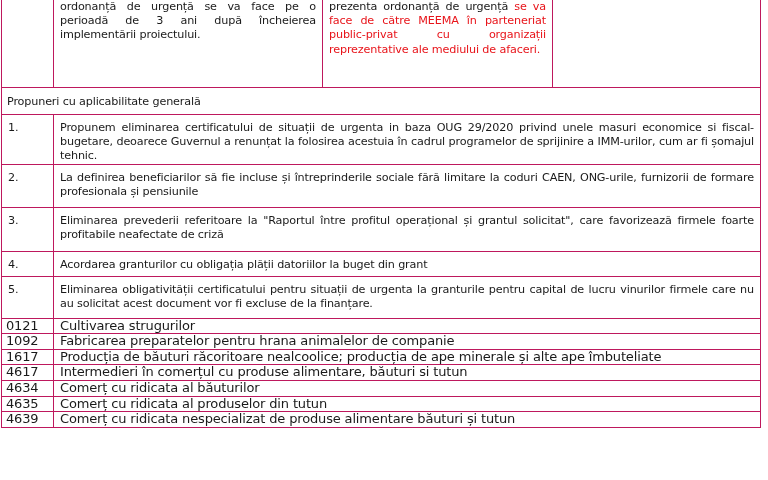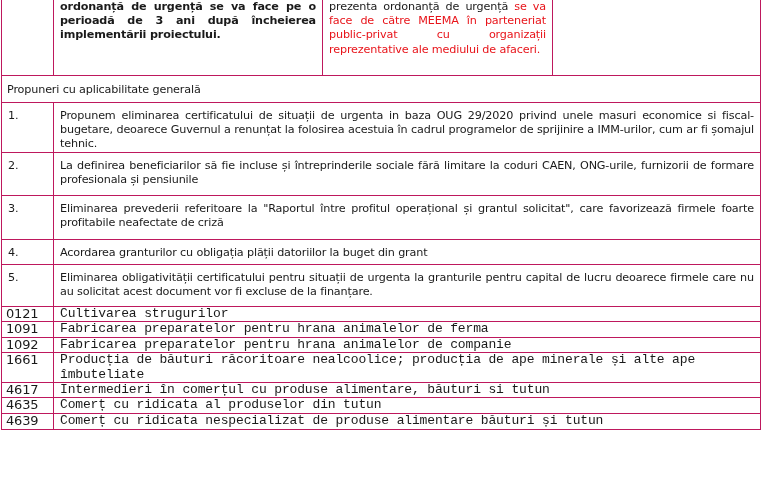--- a/index.html
+++ b/index.html
@@ -30,22 +30,22 @@
   td {
     border: 1px solid #be185d;
     vertical-align: top;
     padding: 0;
     line-height: 14.2px;
     letter-spacing: -0.15px;
   }
   
   .top-row td { height: 71px; }
   .top-row .c1 { width: 51px; border-top: none; }
-  .top-row .c2 { width: 269px; padding: 0 6px 0 6px; text-align: justify; border-top: none; font-weight: bold; }
-  .top-row .c3 { width: 229px; padding: 0 6px 4px 6px; text-align: justify; border-top: none; }
+  .top-row .c2 { width: 269px; padding: 0 6px 0 6px; text-align: justify; border-top: none; }
+  .top-row .c3 { width: 229px; padding: 0 6px 16px 6px; text-align: justify; border-top: none; }
   .top-row .c4 { border-top: none; }
   .red { color: #e8141a; }
 
   .section-row td {
     padding: 7px 5px 0 5px;
     height: 19px;
   }
   .prop-row td { padding: 6px 6px 0 6px; }
   .prop-row .num { width: 40px; padding-left: 6px; }
   .prop-row .txt { text-align: justify; }
@@ -55,21 +55,21 @@
   .r4 td { height: 18px; }
   .r5 td { height: 35px; }
 
   .caen-row td {
     padding: 0 0 0 4px;
     height: 14.6px;
     line-height: 14.2px;
     font-size: 13px;
   }
   .caen-row .code { width: 47px; }
-  .caen-row .name { padding-left: 6px; font-family: Liberation Mono, monospace; }
+  .caen-row .name { padding-left: 6px; }
 </style>
 </head>
 <body>
 
 <div class="doc">
   <table>
     <colgroup>
       <col style="width:52px">
       <col style="width:269px">
       <col style="width:230px">
@@ -99,43 +99,43 @@
       <tr class="prop-row r3">
         <td class="num">3.</td>
         <td class="txt" colspan="3">Eliminarea prevederii referitoare la "Raportul între profitul operațional și grantul solicitat", care favorizează firmele foarte profitabile neafectate de criză</td>
       </tr>
       <tr class="prop-row r4">
         <td class="num">4.</td>
         <td class="txt" colspan="3">Acordarea granturilor cu obligația plății datoriilor la buget din grant</td>
       </tr>
       <tr class="prop-row r5">
         <td class="num">5.</td>
-        <td class="txt" colspan="3">Eliminarea obligativității certificatului pentru situații de urgenta la granturile pentru capital de lucru deoarece firmele care nu au solicitat acest document vor fi excluse de la finanțare.</td>
+        <td class="txt" colspan="3">Eliminarea obligativității certificatului pentru situații de urgenta la granturile pentru capital de lucru vinurilor firmele care nu au solicitat acest document vor fi excluse de la finanțare.</td>
       </tr>
 
 
       <tr class="caen-row">
         <td class="code">0121</td>
         <td class="name" colspan="3">Cultivarea strugurilor</td>
       </tr>
       <tr class="caen-row">
-        <td class="code">1091</td>
-        <td class="name" colspan="3">Fabricarea preparatelor pentru hrana animalelor de ferma</td>
-      </tr>
-      <tr class="caen-row">
         <td class="code">1092</td>
         <td class="name" colspan="3">Fabricarea preparatelor pentru hrana animalelor de companie</td>
       </tr>
       <tr class="caen-row">
-        <td class="code">1661</td>
+        <td class="code">1617</td>
         <td class="name" colspan="3">Producția de băuturi răcoritoare nealcoolice; producția de ape minerale și alte ape îmbuteliate</td>
       </tr>
       <tr class="caen-row">
         <td class="code">4617</td>
         <td class="name" colspan="3">Intermedieri în comerțul cu produse alimentare, băuturi si tutun</td>
+      </tr>
+      <tr class="caen-row">
+        <td class="code">4634</td>
+        <td class="name" colspan="3">Comerț cu ridicata al băuturilor</td>
       </tr>
       <tr class="caen-row">
         <td class="code">4635</td>
         <td class="name" colspan="3">Comerț cu ridicata al produselor din tutun</td>
       </tr>
       <tr class="caen-row">
         <td class="code">4639</td>
         <td class="name" colspan="3">Comerț cu ridicata nespecializat de produse alimentare băuturi și tutun</td>
       </tr>
 

